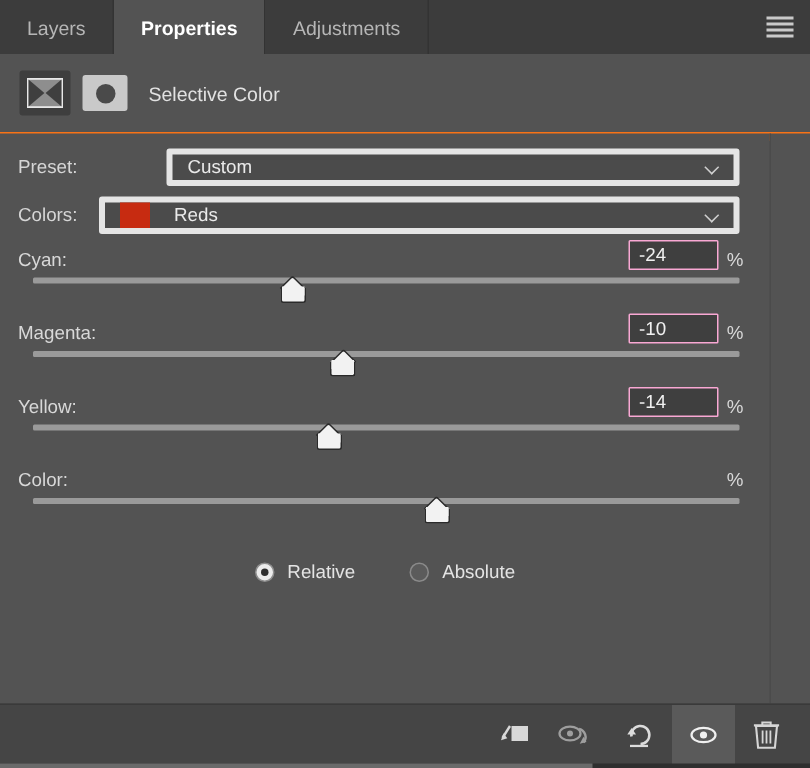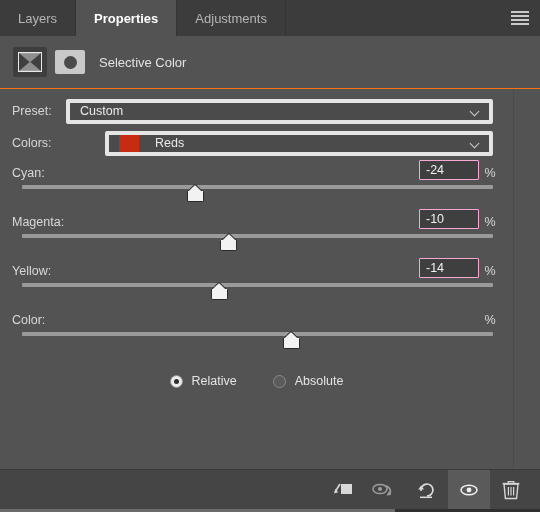--- a/index.html
+++ b/index.html
@@ -134,22 +134,22 @@
     background: #535353;
     border-left: 1px solid #4b4b4b;
   }
 
   .row-select {
     display: flex;
     align-items: center;
     height: 26px;
     margin: 0 0 0 12px;
   }
-  #row-preset { margin-top: 9px; }
-  #row-colors { margin-top: 6px; gap: 39px; }
+  #row-preset { margin-top: 9px; gap: 45px; }
+  #row-colors { margin-top: 6px; }
 
   .row-label {
     font-size: 12.5px;
     color: #d6d6d6;
     width: 54px;
     flex: none;
   }
   .select {
     position: relative;
     height: 25px;

